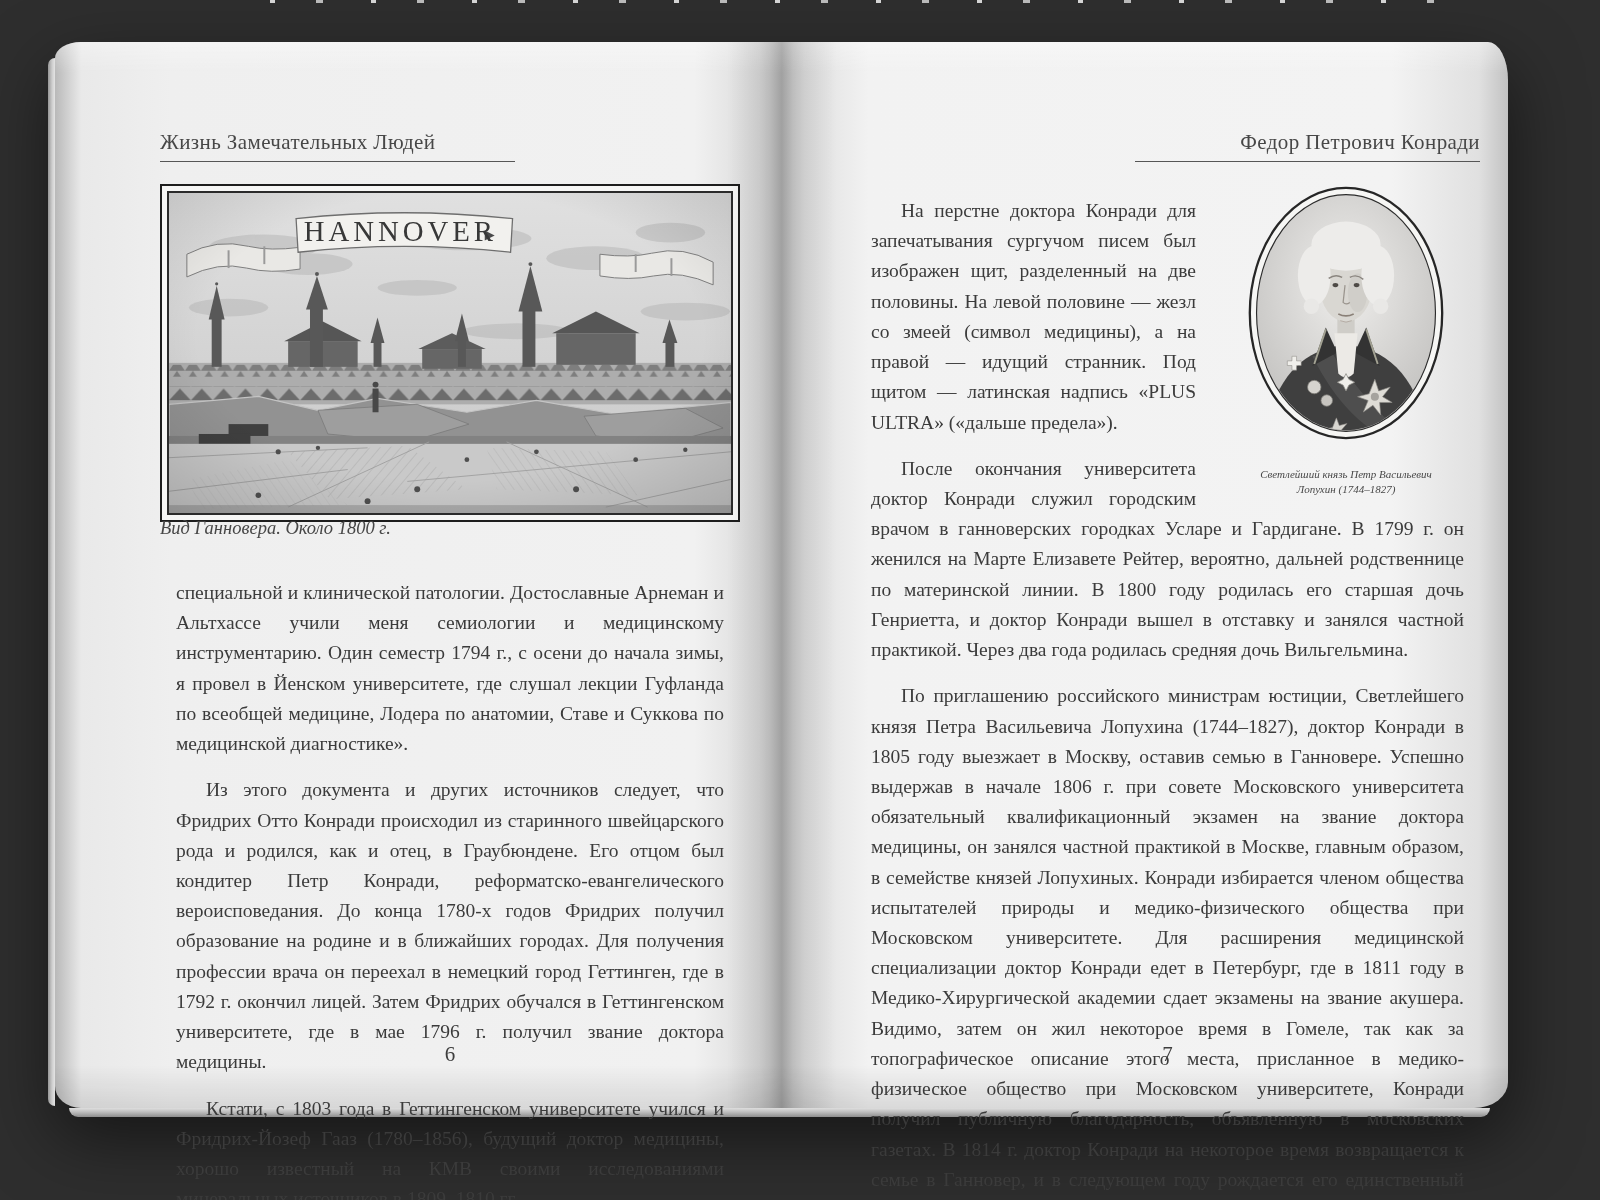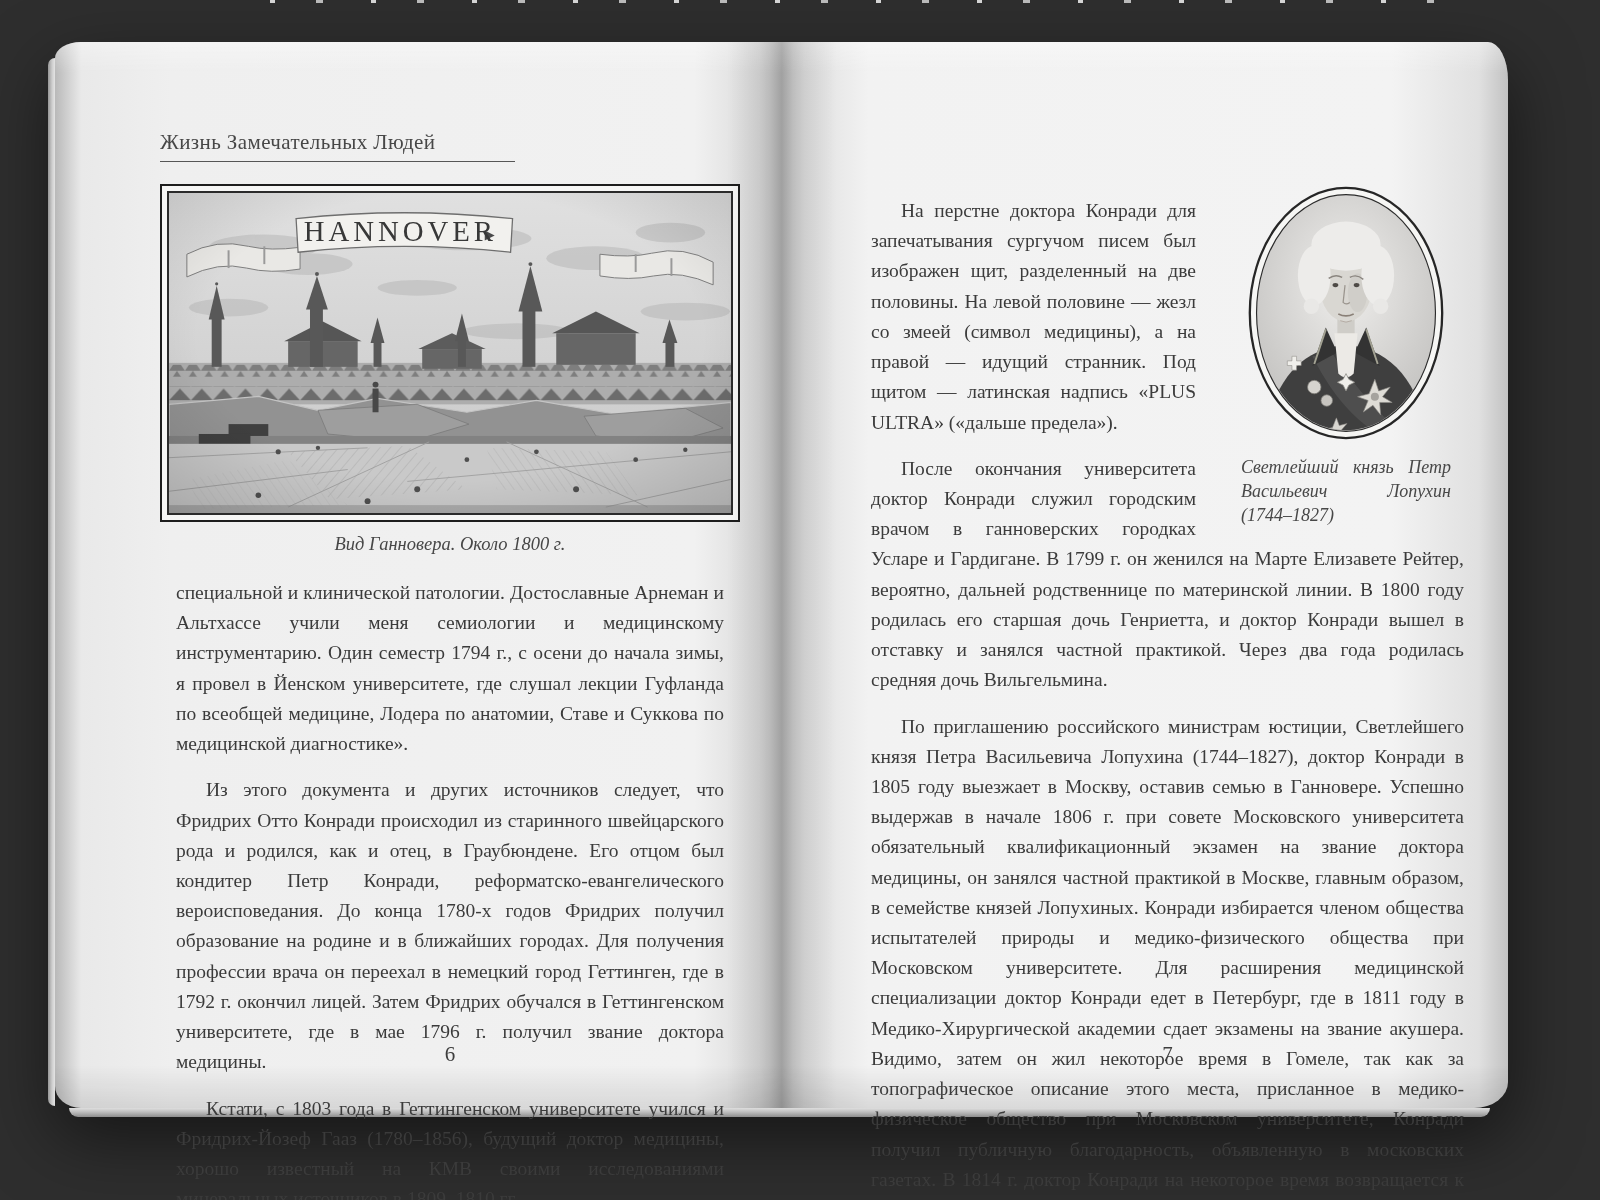--- a/index.html
+++ b/index.html
@@ -65,21 +65,21 @@
 
   .figure{
     position:absolute;left:105px;top:142px;width:580px;height:338px;
     border:2.5px solid #1d1d1d;background:#f6f6f5;padding:5px;box-sizing:border-box;
   }
   .figure .inner{
     width:100%;height:100%;border:2px solid #2b2b2b;box-sizing:border-box;overflow:hidden;
   }
   .figure svg{display:block;width:100%;height:100%;}
   .fig-caption{
-    position:absolute;left:105px;top:492px;width:580px;text-align:center;
+    position:absolute;left:105px;top:476px;width:580px;
     font-style:italic;font-size:18.5px;color:#474747;
   }
   .body-text{
     position:absolute;font-size:19.5px;line-height:1.55;color:#3b3b3b;
     text-align:justify;
   }
   .text-l{left:105px;top:520px;width:580px;}
   .text-r{left:77px;top:138px;width:625px;}
   .body-text p{margin:16px;}
   .body-text p.ind{text-indent:30px;}
@@ -87,22 +87,22 @@
     position:absolute;top:1000px;text-align:center;font-size:21px;color:#3e3e3e;
   }
   .num-l{left:105px;width:580px;}
   .num-r{left:77px;width:625px;}
 
   .portrait-float{
     float:right;width:268px;margin:2px 0 10px 16px;
   }
   .portrait-float svg{display:block;margin:0 auto;}
   .portrait-caption{
-    margin:12px auto 0;width:210px;font-style:italic;
-    font-size:18px;line-height:1.32;color:#484848;text-indent:0;
+    margin:23px auto 0;width:210px;text-align:center;font-style:italic;
+    font-size:11px;line-height:1.32;color:#484848;text-indent:0;
   }
   .svg-serif{font-family:"Liberation Serif","DejaVu Serif",serif;}
 </style>
 </head>
 <body>
 
 <div class="scene">
   <div class="top-marks"></div>
 
   <div class="book">
@@ -247,20 +247,23 @@
       <div class="body-text text-l">
         <p>специальной и клинической патологии. Достославные Арнеман и Альтхассе учили меня семиологии и медицинскому инструментарию. Один семестр 1794 г., с осени до начала зимы, я провел в Йенском университете, где слушал лекции Гуфланда по всеобщей медицине, Лодера по анатомии, Ставе и Суккова по медицинской диагностике».</p>
         <p class="ind">Из этого документа и других источников следует, что Фридрих Отто Конради происходил из старинного швейцарского рода и родился, как и отец, в Граубюндене. Его отцом был кондитер Петр Конради, реформатско-евангелического вероисповедания. До конца 1780-х годов Фридрих получил образование на родине и в ближайших городах. Для получения профессии врача он переехал в немецкий город Геттинген, где в 1792 г. окончил лицей. Затем Фридрих обучался в Геттингенском университете, где в мае 1796 г. получил звание доктора медицины.</p>
         <p class="ind">Кстати, с 1803 года в Геттингенском университете учился и Фридрих-Йозеф Гааз (1780–1856), будущий доктор медицины, хорошо известный на КМВ своими исследованиями минеральных источников в 1809–1810 гг.</p>
       </div>
 
       <div class="page-number num-l">6</div>
     </div>
 
     <div class="page page-right">
+      <div class="running-head head-r">
+        <span class="rule">Федор Петрович Конради</span>
+      </div>
 
       <div class="body-text text-r">
         <div class="portrait-float">
           <svg width="202" height="262" viewBox="0 0 210 270">
             <defs>
               <radialGradient id="pbg" cx="0.5" cy="0.38" r="0.8">
                 <stop offset="0" stop-color="#efeeec"></stop>
                 <stop offset="1" stop-color="#b8b7b5"></stop>
               </radialGradient>
               <clipPath id="oval-clip">

